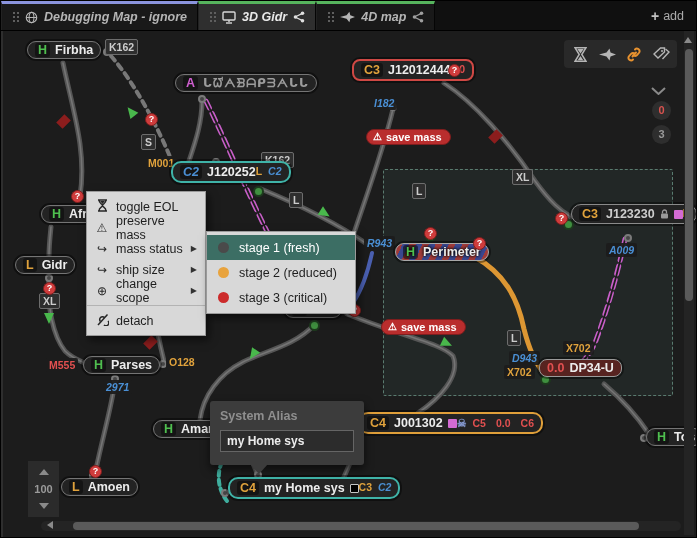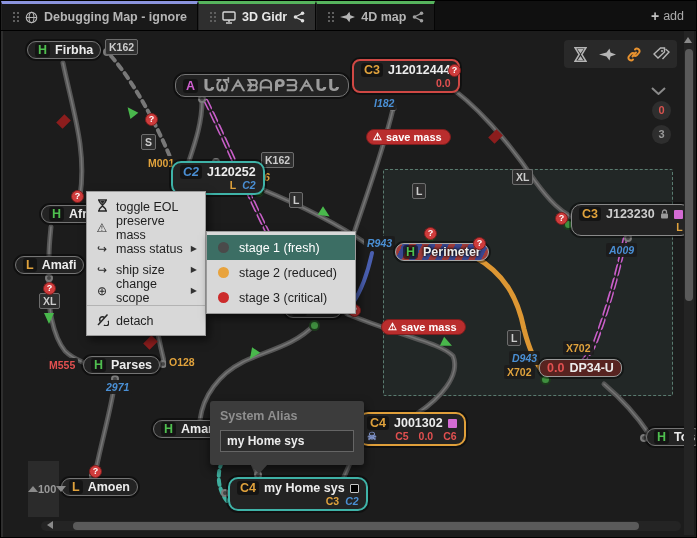--- a/index.html
+++ b/index.html
@@ -1,40 +1,40 @@
 <!DOCTYPE html>
 <html><head>
 <meta charset="utf-8">
 <style>
   html,body{margin:0;padding:0;background:#0b0b0b;}
   *{box-sizing:border-box;}
   .app{position:relative;width:697px;height:538px;background:#141414;font-family:"Liberation Sans",sans-serif;overflow:hidden;border:1px solid #000;}
 
   
   .tabbar{position:absolute;left:0;top:0;width:697px;height:30px;background:#101010;display:flex;align-items:stretch;border-bottom:1px solid #000;}
-  .tab{position:relative;display:flex;align-items:center;gap:6px;padding:4px 10px;background:#191919;border-top:3px solid transparent;border-right:1px solid #050505;border-left:1px solid #222;color:#b5b5b5;font-size:12.5px;font-weight:bold;cursor:pointer;}
+  .tab{position:relative;display:flex;align-items:center;gap:6px;padding:4px 10px;background:#191919;border-top:3px solid transparent;border-right:1px solid #050505;border-left:1px solid #222;color:#b5b5b5;font-size:12.5px;font-weight:bold;cursor:pointer;font-style:italic;}
   .tab.active{background:#2f2f2f;color:#e8e8e8;}
   .grip{display:inline-block;width:7px;height:12px;background-image:radial-gradient(circle,#5f5f5f 1px,transparent 1.3px);background-size:4px 4px;}
   .addbtn{margin-left:auto;display:flex;align-items:center;gap:4px;color:#ababab;font-size:12.5px;padding:0 14px;cursor:pointer;}
   .plus{font-size:14px;font-weight:bold;color:#c2c2c2;}
 
   
   .map{position:absolute;left:0;top:30px;width:697px;height:508px;background:#1c1c1c;border:2px solid #2e2e2e;border-top:none;overflow:hidden;}
   .region{position:absolute;left:380px;top:138px;width:290px;height:227px;border:1.5px dashed #5a7b6f;background:rgba(82,124,112,.12);z-index:1;border-radius:2px;}
   svg.edges{position:absolute;left:0;top:0;z-index:2;}
 
   
   .node{position:absolute;background:#232323;border:1.5px solid #757575;border-radius:10px;display:flex;align-items:center;gap:5px;padding:1px 7px;font-size:12.5px;font-weight:bold;color:#ececec;z-index:4;box-shadow:0 0 0 2px rgba(0,0,0,.4);white-space:nowrap;cursor:pointer;}
   .node .cls{background:rgba(10,10,10,.55);padding:0 3px;border-radius:3px;}
-  .node2{flex-direction:column;align-items:stretch;gap:0;padding:2px 7px;}
+  .node2{flex-direction:row;align-items:stretch;gap:0;padding:2px 7px;}
   .node2 .row1{display:flex;align-items:center;gap:5px;}
   .node2 .row2{display:flex;justify-content:flex-end;gap:6px;font-size:10.5px;line-height:12px;}
   .cH{color:#4fbf4f;} .cL{color:#e0a23c;} .cA{color:#d05fd0;}
   .cBlue{color:#4a8fd4;font-style:italic;} .cOrg{color:#e0a23c;} .cRed{color:#e25050;}
-  .alien{font-family:"DejaVu Sans",sans-serif;color:#9c9c9c;letter-spacing:1px;font-size:16px;}
+  .alien{font-family:"DejaVu Sans",sans-serif;color:#9c9c9c;letter-spacing:1px;font-size:12px;}
   .sq{display:inline-block;width:9px;height:9px;border-radius:1px;}
   .sq.pink{background:#d36bd3;} .sq.black{background:#000;border:1px solid #c5c5c5;}
   .skull{color:#8296cc;font-size:11px;line-height:10px;}
 
   
   .chip{position:absolute;font-size:10.5px;font-weight:bold;line-height:14px;background:rgba(28,28,28,.93);padding:0 3px;border-radius:2px;z-index:3;white-space:nowrap;}
   .chip.box{border:1px solid #6d6d6d;background:#2e2e2e;color:#cccccc;}
 
   
   .qbadge{position:absolute;width:13px;height:13px;border-radius:50%;background:#cf3c3c;border:1px solid #7e1d1d;color:#fff;font-size:9px;font-weight:bold;line-height:11px;text-align:center;z-index:5;}
@@ -68,21 +68,21 @@
   .maptools{position:absolute;left:561px;top:9px;width:113px;height:28px;background:#292929;border-radius:4px;display:flex;align-items:center;justify-content:space-evenly;z-index:6;}
   .tool{width:22px;height:20px;display:flex;align-items:center;justify-content:center;cursor:pointer;}
   .chev{position:absolute;left:648px;top:50px;z-index:6;cursor:pointer;}
   .cbadge{position:absolute;left:649px;width:19px;height:19px;border-radius:50%;background:#2e2e2e;color:#9a9a9a;font-size:11px;font-weight:bold;text-align:center;line-height:19px;z-index:6;cursor:pointer;}
   .vtrack{position:absolute;right:2px;top:0;width:10px;height:504px;background:#242424;z-index:7;}
   .vthumb{position:absolute;right:3px;top:18px;width:8px;height:252px;background:#5a5a5a;border-radius:4px;z-index:8;cursor:pointer;}
   .uptri{position:absolute;right:4px;top:6px;width:0;height:0;border-left:4px solid transparent;border-right:4px solid transparent;border-bottom:6px solid #8a8a8a;z-index:8;cursor:pointer;}
   .htrack{position:absolute;left:38px;bottom:6px;width:640px;height:10px;background:#242424;border-radius:5px;z-index:7;}
   .hthumb{position:absolute;left:70px;bottom:7px;width:566px;height:8px;background:#5a5a5a;border-radius:4px;z-index:8;cursor:pointer;}
   .lefttri{position:absolute;left:44px;bottom:8px;width:0;height:0;border-top:4px solid transparent;border-bottom:4px solid transparent;border-right:6px solid #8a8a8a;z-index:8;cursor:pointer;}
-  .zoomw{position:absolute;left:25px;top:430px;width:31px;height:56px;background:#2b2b2b;border-radius:0;display:flex;flex-direction:row;align-items:center;justify-content:space-evenly;z-index:6;}
+  .zoomw{position:absolute;left:25px;top:430px;width:31px;height:56px;background:#2b2b2b;border-radius:0;display:flex;flex-direction:column;align-items:center;justify-content:space-evenly;z-index:6;}
   .ztri{width:0;height:0;border-left:5px solid transparent;border-right:5px solid transparent;cursor:pointer;}
   .ztri.up{border-bottom:6px solid #8a8a8a;} .ztri.down{border-top:6px solid #8a8a8a;}
   .zval{color:#9a9a9a;font-size:11px;font-weight:bold;}
 
   .perim{background:repeating-linear-gradient(115deg,#9e3a3a 0 6px,#3a478f 6px 12px);text-shadow:0 0 3px #000,0 0 3px #000;border-color:#a8a8a8;}
   .dp34{background:#572320;border-color:#9a9a9a;border-radius:8px;}
 </style>
 </head>
 <body>
 
@@ -255,21 +255,21 @@
       </span>
     </div>
 
     <div class="node" style="left:38px;top:174px;">
       <span class="cls cH">H</span>
       <span>Afn</span>
     </div>
 
     <div class="node" style="left:12px;top:225px;">
       <span class="cls cL">L</span>
-      <span>Amafi</span>
+      <span>Gidr</span>
     </div>
 
     <div class="node perim" style="left:392px;top:212px;">
       <span class="cls cH">H</span>
       <span>Perimeter</span>
     </div>
 
     <div class="node node2" style="left:568px;top:173px;border-color:#8a8a8a;color:#cdcdcd;">
       <span class="row1">
         <span class="cls cOrg">C3</span>

